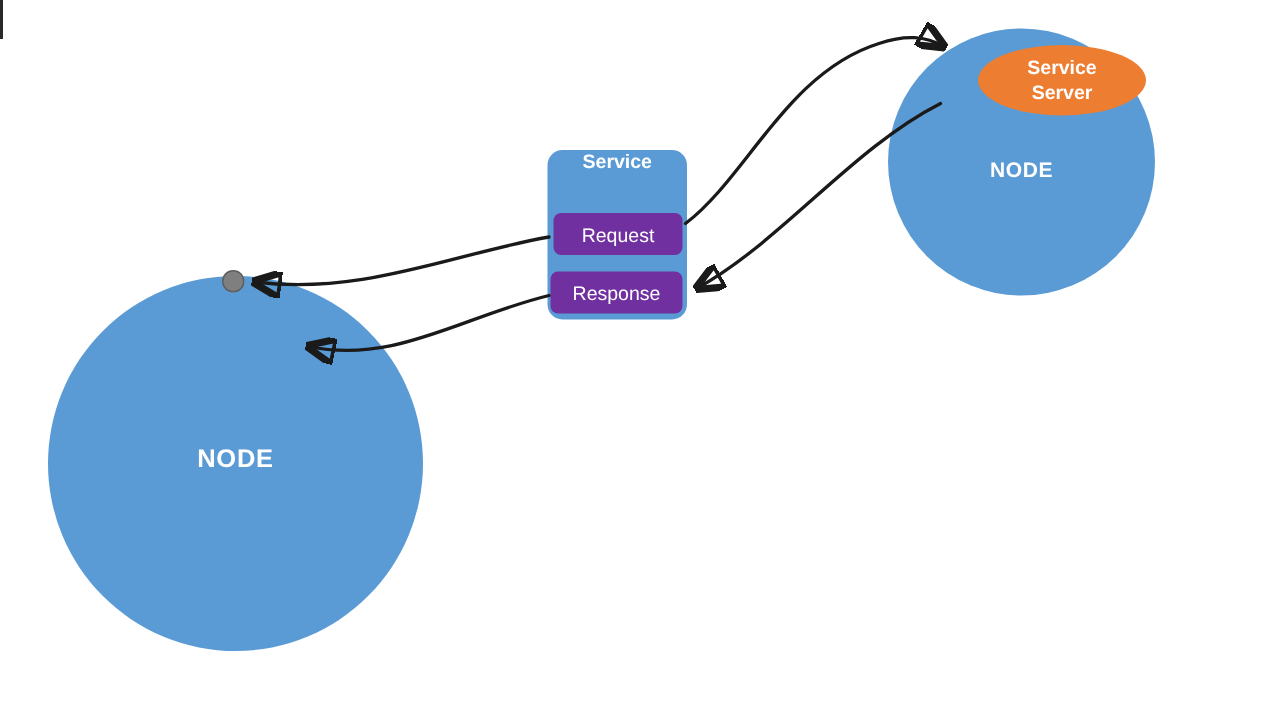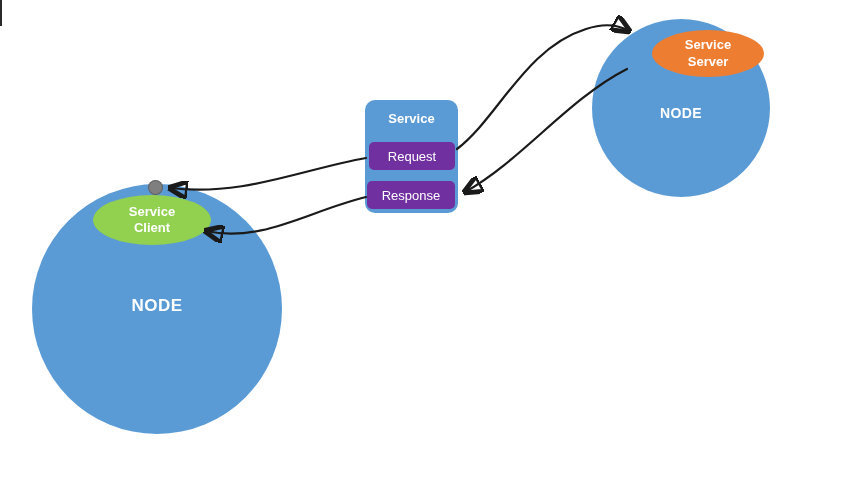--- a/index.html
+++ b/index.html
@@ -64,21 +64,21 @@
     background:var(--port-gray);
     box-shadow:inset 0 0 0 1px rgba(0,0,0,0.25);
   }
   
   .service-box{
     position:absolute;left:365px;top:100px;
     width:93px;height:113px;border-radius:10px;
     background:var(--node-blue);
   }
   .service-title{
-    margin-top:11px;text-align:center;color:#fff;
+    text-align:center;color:#fff;
     font-weight:bold;font-size:13px;
   }
   .message-box{
     position:absolute;height:28px;border-radius:5px;
     background:var(--message-purple);
     display:flex;align-items:center;justify-content:center;
     color:#fff;font-size:13px;
   }
   .request-box{left:369px;top:142px;width:86px;}
   .response-box{left:367px;top:181px;width:88px;}
@@ -100,23 +100,20 @@
 <body>
 
 <div id="canvas">
 
   <div class="edge-artifact"></div>
 
   <div class="left-node">
     <div class="node-label">NODE</div>
   </div>
 
-  <div class="client-ellipse">
-    <div class="ellipse-label">Service Client</div>
-  </div>
 
   <div class="port-dot"></div>
 
   <div class="right-node">
     <div class="node-label">NODE</div>
   </div>
 
   <div class="server-ellipse">
     <div class="ellipse-label">Service Server</div>
   </div>

